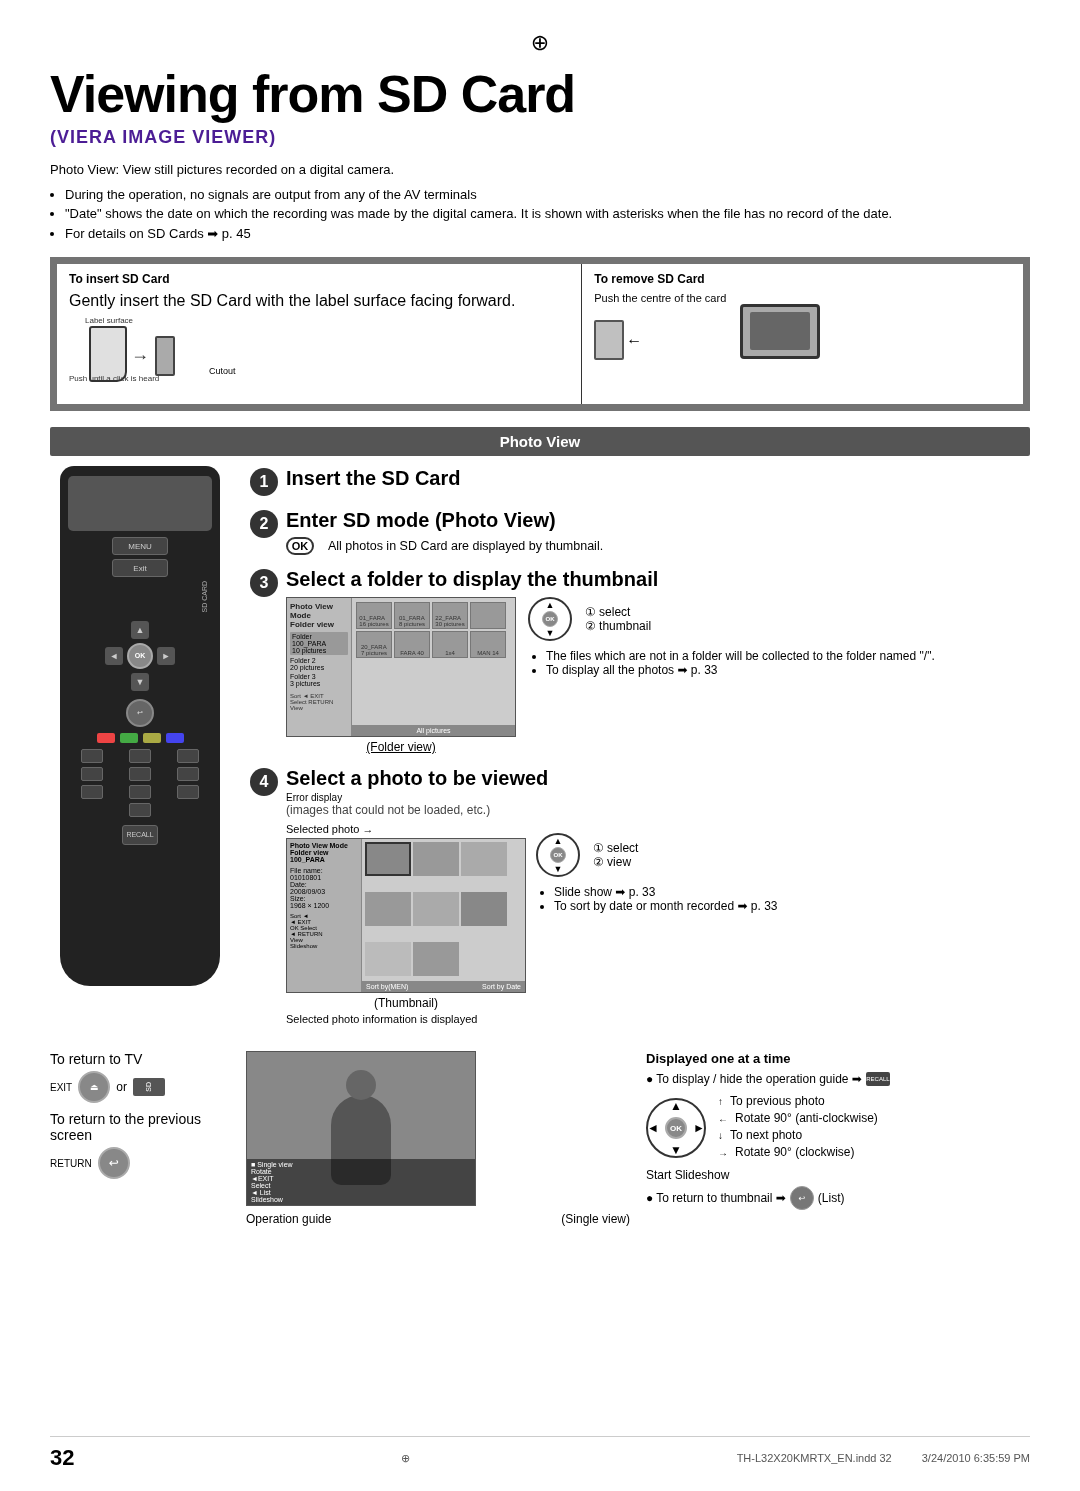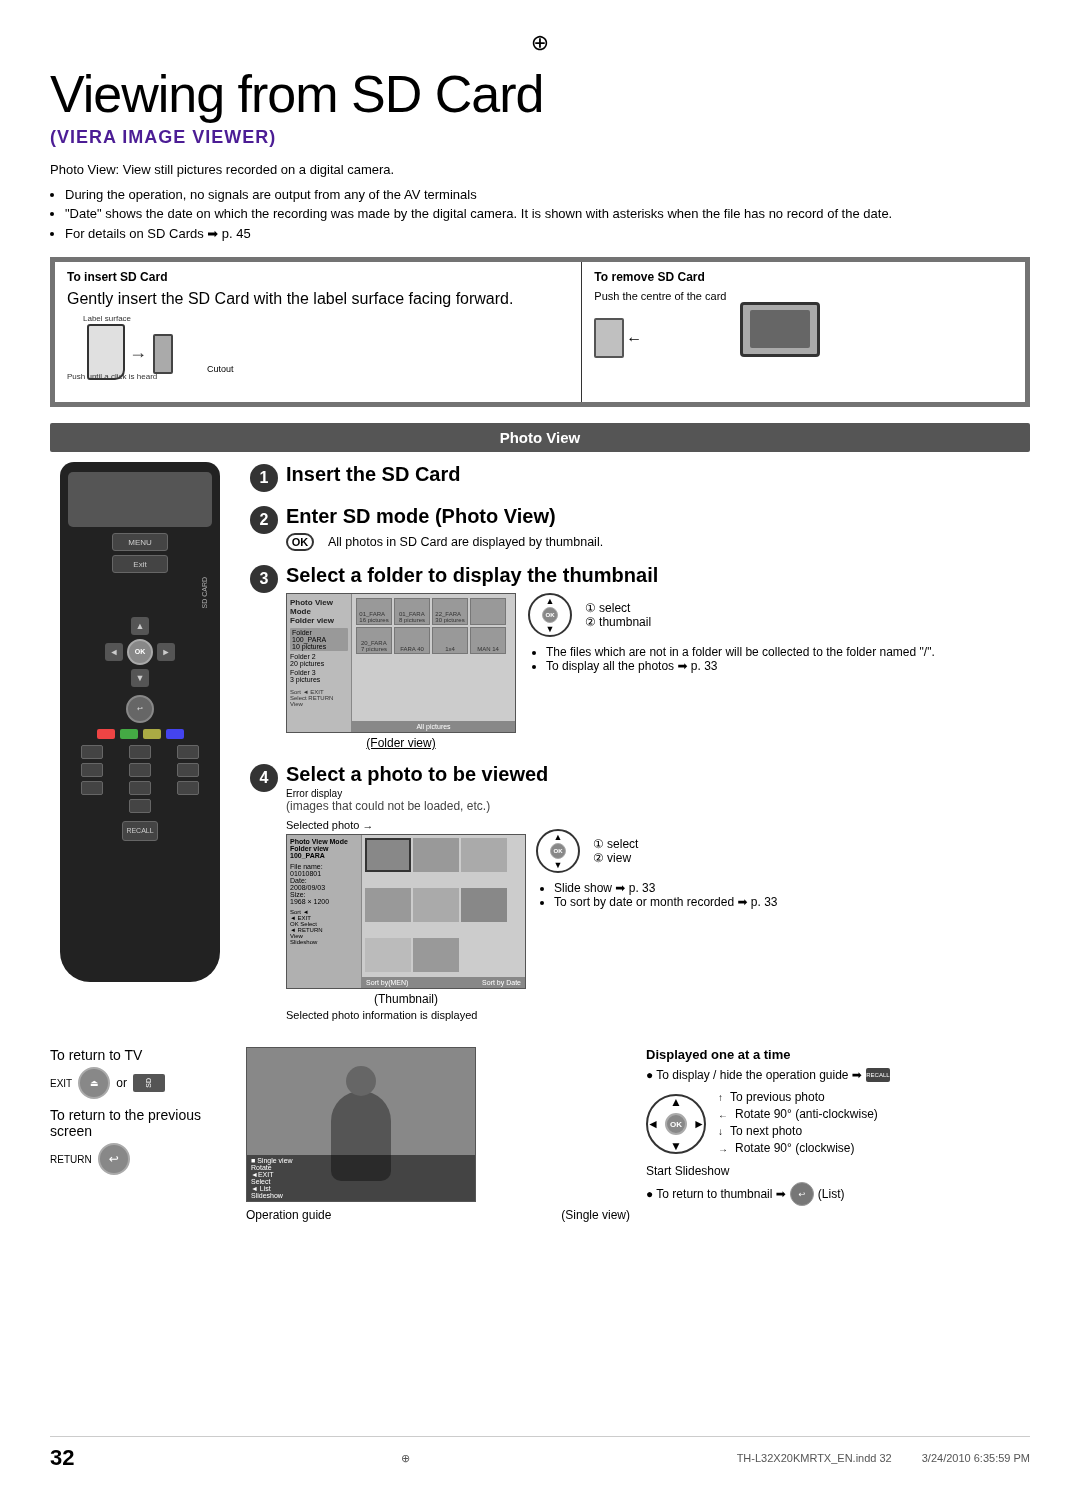--- a/index.html
+++ b/index.html
@@ -14,21 +14,21 @@
     }
     .page-container {
       width: 1080px;
       min-height: 1491px;
       padding: 30px 50px 30px 50px;
       position: relative;
     }
     
     .main-title {
       font-size: 52px;
-      font-weight: normal;
+      font-weight: bold;
       letter-spacing: -1px;
       line-height: 1.1;
       margin-bottom: 4px;
     }
     .subtitle {
       font-size: 18px;
       font-weight: bold;
       color: #4c1d95;
       margin-bottom: 12px;
       letter-spacing: 1px;
@@ -42,21 +42,21 @@
       margin-left: 15px;
       margin-bottom: 5px;
     }
     .bullet-list li {
       list-style: disc;
       font-size: 13px;
       line-height: 1.5;
     }
     
     .sd-card-box {
-      border: 5px solid #737373;
+      border: 7px solid #737373;
       display: flex;
       flex-direction: row;
       margin: 14px 0 0 0;
       padding: 0;
     }
     .sd-insert-section {
       border-right: 1px solid #333;
       padding: 8px 12px;
       flex: 1.2;
       font-size: 12px;

